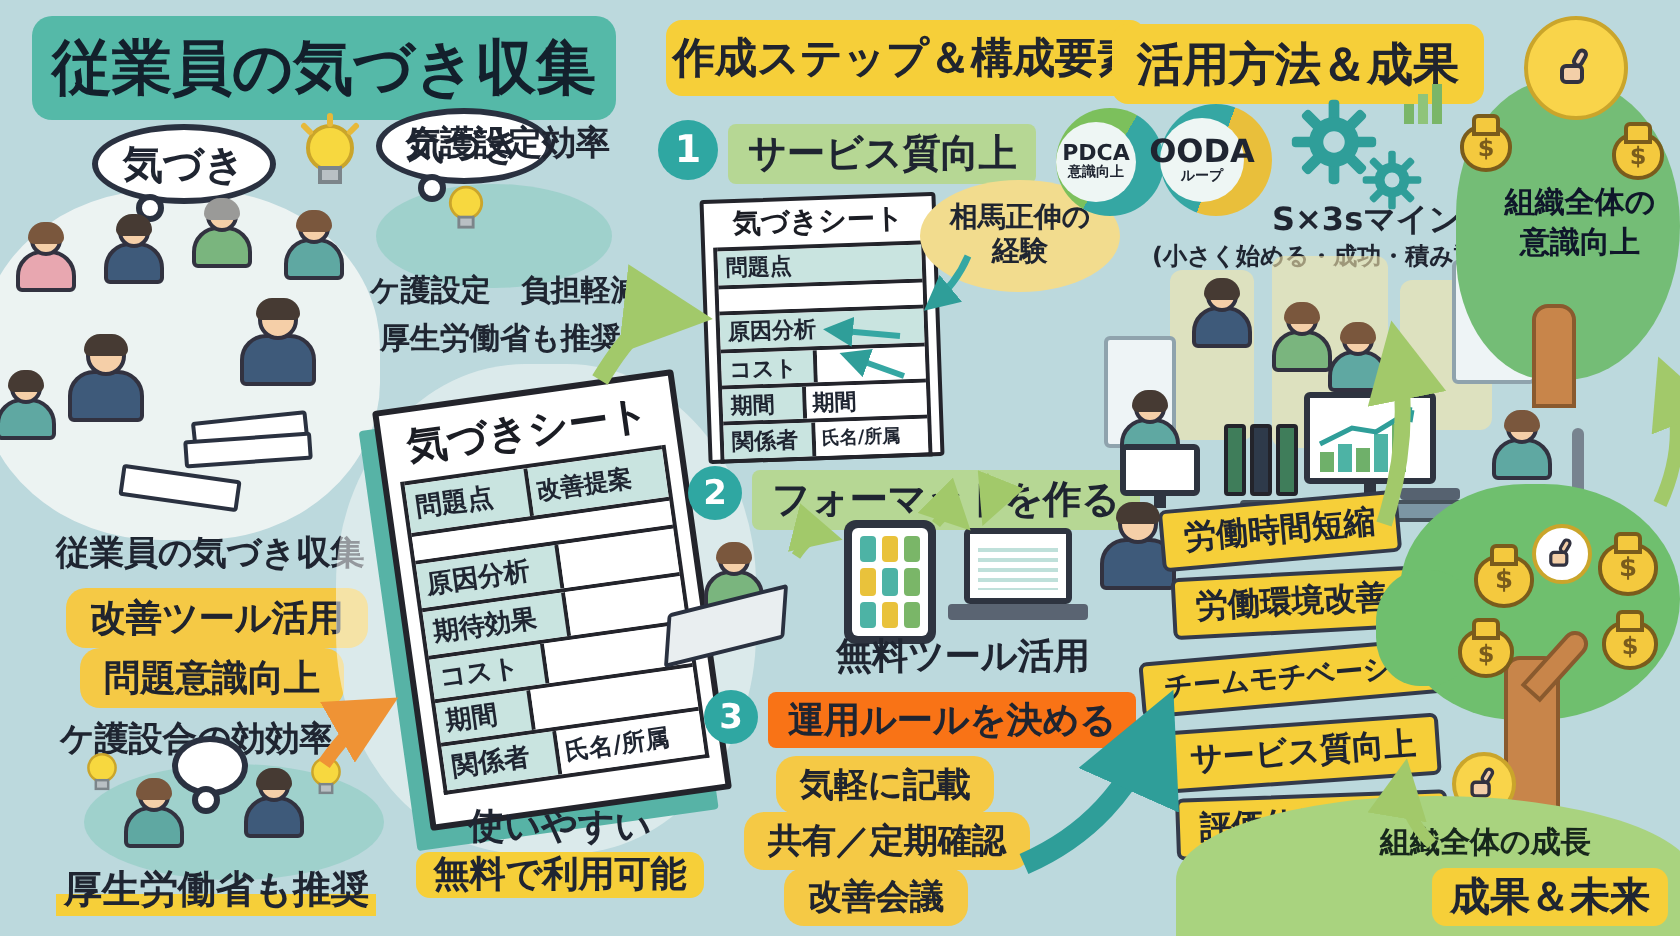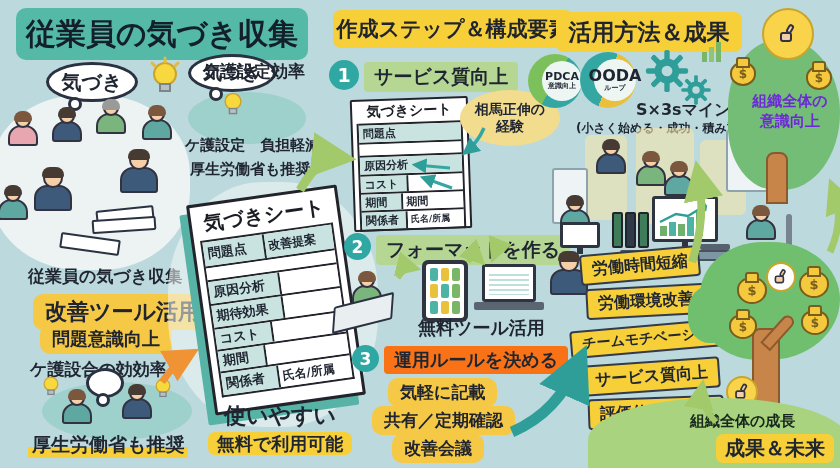--- a/index.html
+++ b/index.html
@@ -26,21 +26,21 @@
   .scl{background:#c9e4e0;border-right:2px solid #23242b;display:flex;align-items:center;padding:0 4px;font-weight:700}
   .scr{flex:1;display:flex;align-items:center;padding:0 3px;font-weight:700;background:#fff}
   .person{position:absolute;display:flex;flex-direction:column;align-items:center}
   .p-head{width:16px;height:16px;background:#f5cfa8;border:2px solid #323240;border-radius:50%;position:relative;z-index:2}
   .p-hair{position:absolute;top:-3px;left:-3px;width:18px;height:11px;background:#463a33;border-radius:8px 8px 3px 3px}
   .h-grey .p-hair{background:#9a9a98}.h-brown .p-hair{background:#7a573d}
   .p-body{width:30px;height:21px;border:2px solid #323240;border-radius:13px 13px 3px 3px;margin-top:-3px;background:#3e5a7a}
   .b-teal .p-body{background:#5fa8a2}.b-green .p-body{background:#7ab57e}.b-pink .p-body{background:#e8a7b0}
   .big .p-head{width:20px;height:20px}.big .p-hair{width:22px}
   .big .p-body{width:38px;height:26px}
-  .ring{position:absolute;border-radius:50%;display:flex;align-items:center;justify-content:flex-end}
+  .ring{position:absolute;border-radius:50%;display:flex;align-items:center;justify-content:flex-start}
   .ring-in{background:#eef6f4;border-radius:50%;display:flex;flex-direction:column;align-items:center;justify-content:center;line-height:1.1;color:#1f2531}
   .bag{position:absolute;background:#f4c93e;border:2px solid #7a5c1c;border-radius:46% 46% 50% 50%;display:flex;align-items:center;justify-content:center;font-weight:700;color:#7a5c1c}
   .bag::before{content:"";position:absolute;top:-7px;left:50%;transform:translateX(-50%);width:10px;height:7px;background:#f4c93e;border:2px solid #7a5c1c;border-radius:3px 3px 0 0}
   .banner{position:absolute;background:#f6cf39;border:2px solid #333a4b;border-radius:4px;padding:3px 10px;font-weight:700;font-size:16px;color:#1f2531;white-space:nowrap}
   .foliage{position:absolute;background:#74bd76;border-radius:48% 52% 55% 45%}
   .trunk{position:absolute;background:#c8854a;border:2px solid #8a5a2e;border-radius:8px 8px 0 0}
   .hill{position:absolute;background:#a9d37f;border-radius:50% 50% 0 0}
   .mon{position:absolute;background:#fff;border:3px solid #2e3440;border-radius:3px}
   .mon .stand{position:absolute;top:100%;left:50%;transform:translateX(-50%);width:6px;height:9px;background:#2e3440}
   .mon .foot{position:absolute;top:calc(100% + 8px);left:50%;transform:translateX(-50%);width:26px;height:4px;background:#2e3440;border-radius:2px}
@@ -129,21 +129,21 @@
         <span class="p-hair"></span>
       </span>
       <span class="p-body"></span>
     </div>
 
   <div class="paper" style="left:96px;top:208px;width:58px;height:14px;transform:rotate(-6deg)"></div>
   <div class="paper" style="left:92px;top:218px;width:64px;height:14px;transform:rotate(-4deg)"></div>
   <div class="paper" style="left:60px;top:236px;width:60px;height:16px;transform:rotate(8deg)"></div>
 
   <div class="txt" style="left:28px;top:265px;font-size:17px">従業員の気づき収集</div>
-  <div class="pill" style="left:33px;top:294px;font-size:22px">改善ツール活用</div>
+  <div class="pill" style="left:33px;top:294px;font-size:18px">改善ツール活用</div>
   <div class="pill" style="left:40px;top:324px;font-size:18px">問題意識向上</div>
   <div class="txt" style="left:30px;top:358px;font-size:17px">ケ護設合の効効率</div>
 
   <div class="tealblob" style="left:42px;top:382px;width:150px;height:58px"></div>
   <div class="bubble" style="left:86px;top:368px;width:38px;height:30px"></div>
   <div class="person b-teal h-brown" style="left:62px;top:390px">
       <span class="p-head">
         <span class="p-hair"></span>
       </span>
       <span class="p-body"></span>
@@ -191,21 +191,21 @@
         <div class="scl" style="width:48px">期間</div>
         <div class="scr"></div>
       </div>
       <div class="srow" style="height:24px;font-size:13px">
         <div class="scl" style="width:58px">関係者</div>
         <div class="scr" style="font-size:12px">氏名/所属</div>
       </div>
     </div>
   </div>
   <div style="position:absolute;left:185px;top:402px;width:190px;text-align:center;line-height:1.3">
-    <div class="txt" style="position:static;font-size:22px">使いやすい</div>
+    <div class="txt" style="position:static;font-size:18px">使いやすい</div>
     <div style="margin-top:1px"><span class="txt hl" style="position:static;font-size:18px">無料で利用可能</span></div>
   </div>
 
   <div class="ytitle" style="left:333px;top:10px;width:240px;height:38px;font-size:21px">作成ステップ＆構成要素</div>
 
   <div class="stepnum" style="left:329px;top:60px;width:30px;height:30px;font-size:19px">1</div>
   <div class="steplabel green" style="left:364px;top:62px;font-size:19px">サービス質向上</div>
 
   <div class="sheet" style="left:352px;top:98px;width:118px;height:132px;transform:rotate(-2deg);border-width:2.5px;padding:2px 4px">
     <div class="sh-title" style="font-size:14px">気づきシート</div>
@@ -392,21 +392,21 @@
         <span class="fist"></span>
         <span class="tip"></span>
       </span>
   </div>
   <div class="bag" style="left:730px;top:62px;width:26px;height:24px;font-size:12px">
       <span>$</span>
     </div>
   <div class="bag" style="left:806px;top:66px;width:26px;height:24px;font-size:12px">
       <span>$</span>
     </div>
-  <div style="position:absolute;left:742px;top:92px;width:96px;text-align:center;line-height:1.3;color:#6d28d9">
+  <div style="position:absolute;left:742px;top:92px;width:96px;text-align:center;line-height:1.3;color:#0f172a">
     <div style="font-size:15px;font-weight:700;white-space:nowrap">組織全体の</div>
     <div style="font-size:15px;font-weight:700;white-space:nowrap">意識向上</div>
   </div>
 
   <div class="foliage" style="left:700px;top:242px;width:140px;height:118px;background:#6fbf6e"></div>
   <div class="foliage" style="left:688px;top:285px;width:52px;height:58px;background:#6fbf6e"></div>
   <div class="trunk" style="left:752px;top:328px;width:28px;height:96px"></div>
   <div class="trunk" style="left:772px;top:312px;width:13px;height:40px;transform:rotate(42deg)"></div>
   <div class="bag" style="left:737px;top:277px;width:30px;height:27px;font-size:13px">
       <span>$</span>

